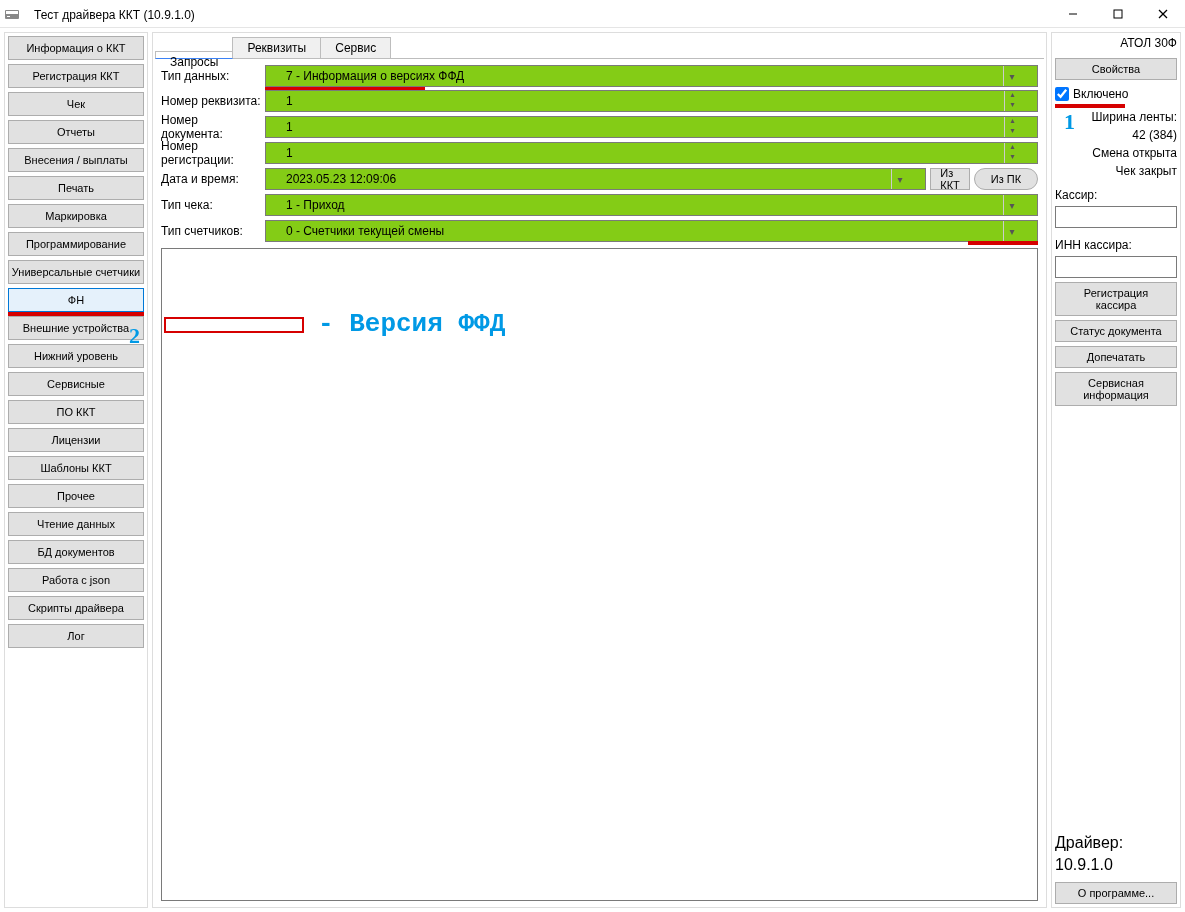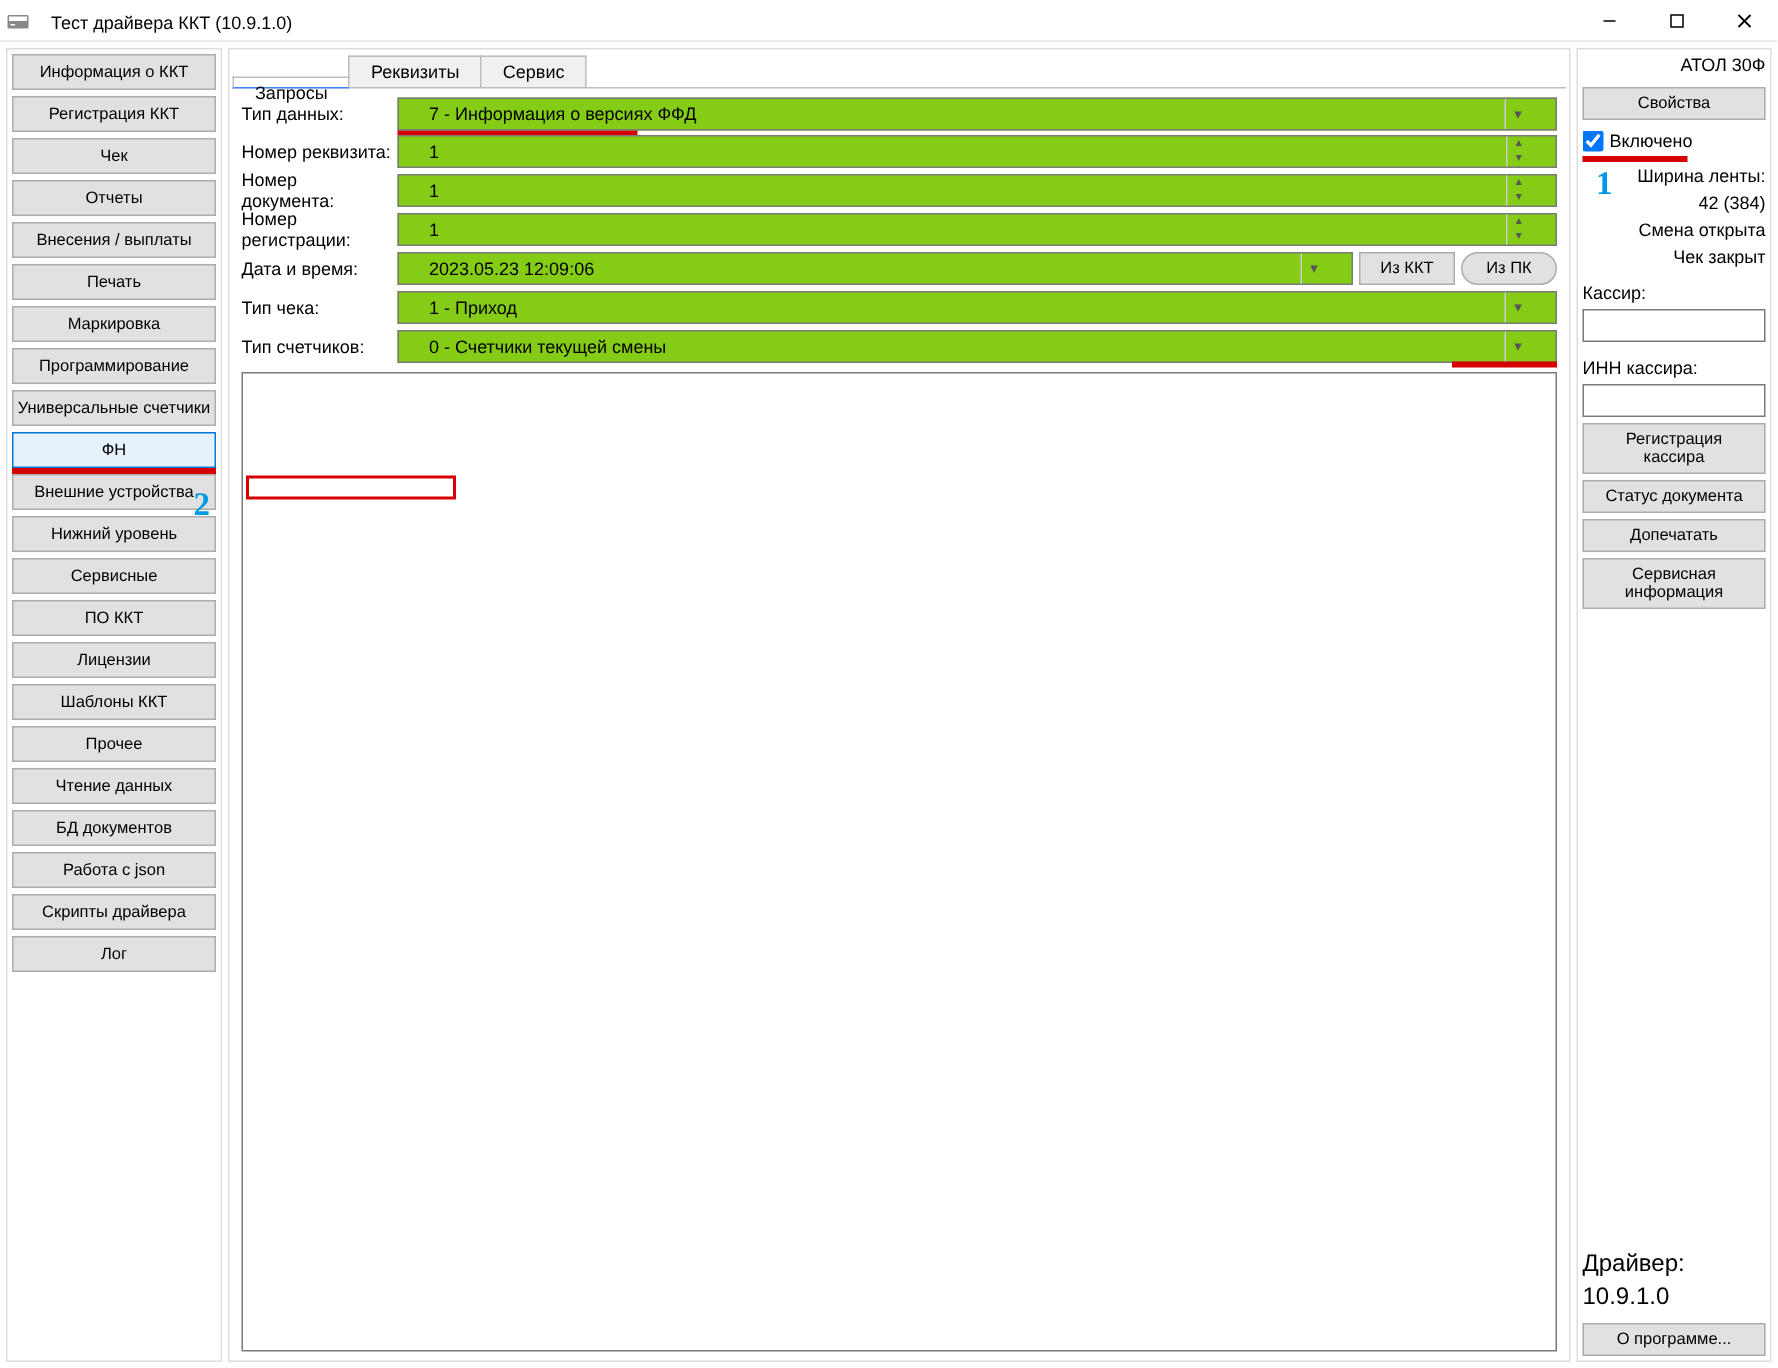--- a/index.html
+++ b/index.html
@@ -350,21 +350,21 @@
               <span>▾</span>
             </span>
         </div>
       </div>
       <div class="form-row">
         <label>Дата и время:</label>
         <div class="combo date-combo" style="flex:1;">
           <span>2023.05.23 12:09:06</span>
           <span class="arrow">▾</span>
         </div>
-        <div class="btn" style="width:64px;">Из ККТ</div>
+        <div class="btn" style="width:40px;">Из ККТ</div>
         <div class="btn" style="width:64px;border-radius:11px;">Из ПК</div>
       </div>
       <div class="form-row">
         <label>Тип чека:</label>
         <div class="combo">
           <span>1 - Приход</span>
           <span class="arrow">▾</span>
         </div>
       </div>
       <div class="form-row">
@@ -373,20 +373,21 @@
           <span>0 - Счетчики текущей смены</span>
           <span class="arrow">▾</span>
         </div>
       </div>
       <div class="red-underline" style="position:absolute; right:6px; bottom:-3px; width:70px;"></div>
       <span class="annot-num" style="right:10px; bottom:-28px;">4</span>
     </div>
 
     <div class="output-box">
       <div class="red-box" style="left:2px; top:68px; width:140px; height:16px;"></div>
+      <div class="annot" style="left:156px; top:60px; font-size:26px;">- Версия ФФД</div>
     </div>
   </div>
 
   <div class="right-panel">
     <div class="right-title">АТОЛ 30Ф</div>
     <div class="rbtn">Свойства</div>
     <div class="chk-row">
       <input type="checkbox" checked="" style="">
       <span>Включено</span>
     </div>

